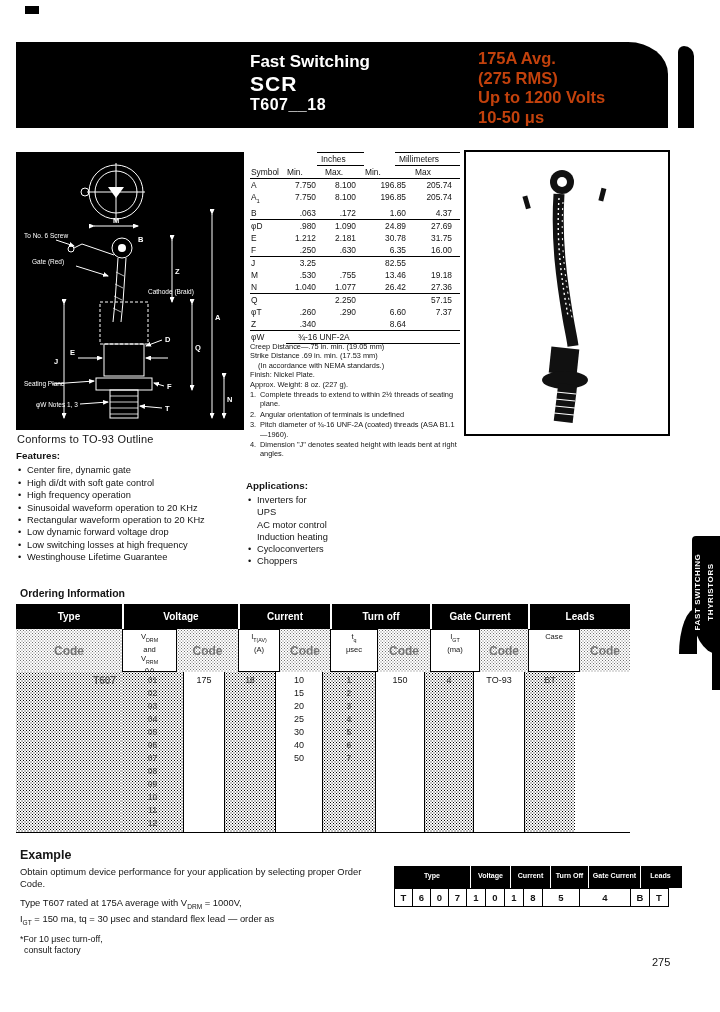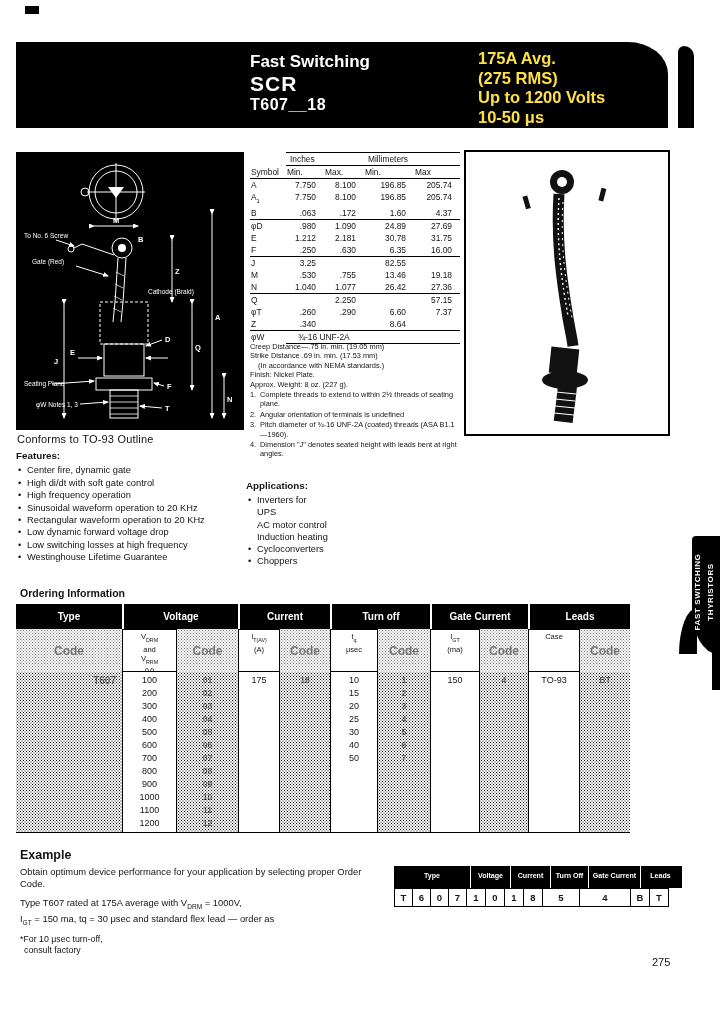--- a/index.html
+++ b/index.html
@@ -16,35 +16,35 @@
 
   
   #banner { left:16px; top:42px; width:652px; height:86px; background:#000;
             border-top-right-radius:40px 32px; }
   #banner-bar { left:678px; top:46px; width:16px; height:82px; background:#000;
                 border-top-left-radius:6px; border-top-right-radius:10px; }
   #banner .prod { position:absolute; left:234px; top:10px; color:#fff; }
   #banner .prod .l1 { font-size:17px; font-weight:bold; }
   #banner .prod .l2 { font-size:21px; font-weight:bold; letter-spacing:1px; }
   #banner .prod .l3 { font-size:16px; font-weight:bold; letter-spacing:.5px; }
-  #banner .rating { position:absolute; left:462px; top:7px; color:#fde047;
+  #banner .rating { position:absolute; left:462px; top:7px; color:#c2410c;
                     font-size:16.5px; font-weight:bold; line-height:19.5px; }
 
   #corner-mark { left:25px; top:6px; width:14px; height:8px; background:#000; }
 
   
   #outline-box { left:16px; top:152px; width:228px; height:278px; background:#000; }
   #outline-caption { left:17px; top:433px; font-size:11px; letter-spacing:.2px; }
 
   
   #dimtab { left:250px; top:152px; width:210px; display:grid;
             grid-template-columns:36px 38px 40px 50px 46px;
             font-size:8.4px; line-height:12px; }
   #dimtab .c { padding:0 1px; }
-  #dimtab .grp { border-bottom:1px solid #000; border-top:1px solid #000; padding-left:4px; }
+  #dimtab .grp { border-bottom:1px solid #000; border-top:1px solid #000; padding-left:4px;margin-left:31px; }
   #dimtab .sub { border-bottom:1px solid #000; }
   #dimtab .num { text-align:right; padding-right:8px; }
   #dimtab .rl { border-bottom:1px solid #000; }
   #dimtab .sym-hd { grid-row:1/3; align-self:end; border-bottom:1px solid #000; }
   #dimtab .thread-spec { grid-column:2/6; border-bottom:1px solid #000; padding-left:12px; }
   sub { font-size:70%; }
 
   
   #notes { left:250px; top:342px; width:212px; font-size:7.4px; line-height:9.4px; }
   #notes .nrow { display:flex; margin-top:1px; }
@@ -400,34 +400,20 @@
         <div>(ma)</div>
       </div>
       <div class="col w-gcode ht faint">Code</div>
       <div class="col w-caselab white">Case</div>
       <div class="col w-lcode ht faint">Code</div>
     </div>
     <div class="orow body">
       <div class="col w-type ht type-cell">
         <span class="faint">T607</span>
       </div>
-      <div class="col w-vlab white">
-        <div>100</div>
-          <div>200</div>
-        <div>300</div>
-          <div>400</div>
-        <div>500</div>
-          <div>600</div>
-        <div>700</div>
-          <div>800</div>
-        <div>900</div>
-          <div>1000</div>
-        <div>1100</div>
-          <div>1200</div>
-      </div>
       <div class="col w-vcode ht">
         <div class="faint">01</div>
           <div class="faint">02</div>
         <div class="faint">03</div>
           <div class="faint">04</div>
         <div class="faint">05</div>
           <div class="faint">06</div>
         <div class="faint">07</div>
           <div class="faint">08</div>
         <div class="faint">09</div>

